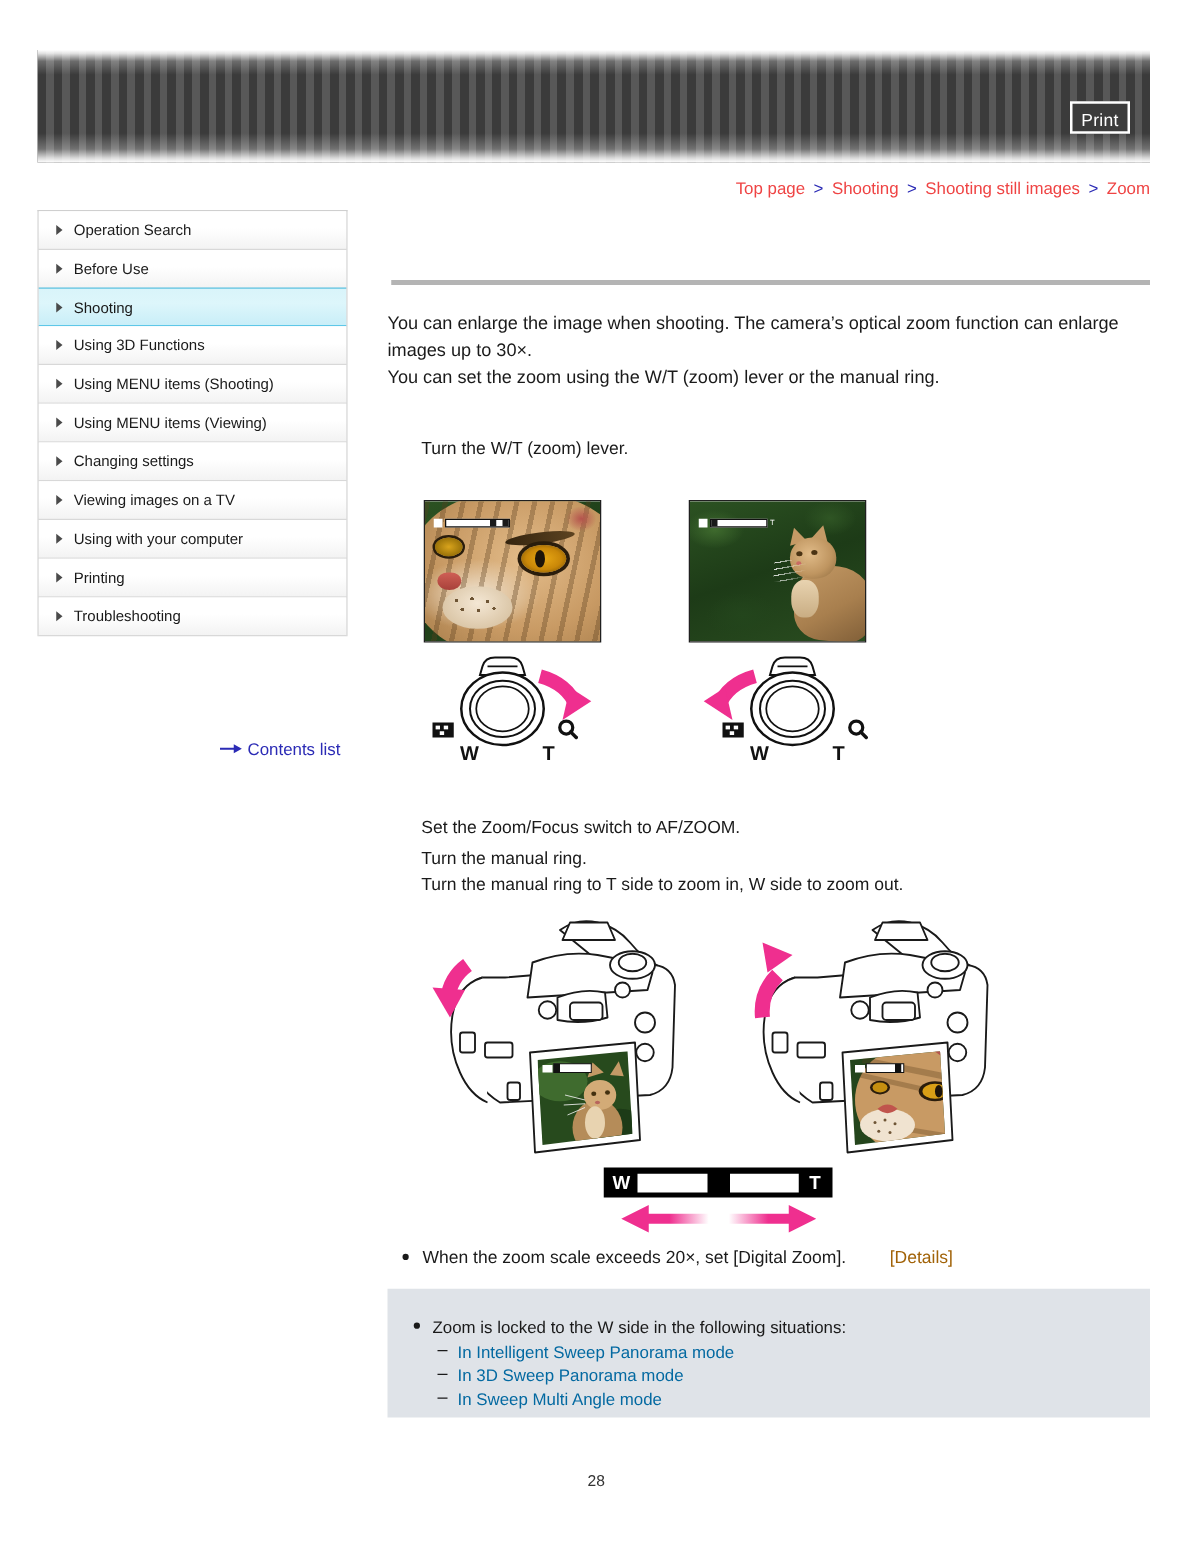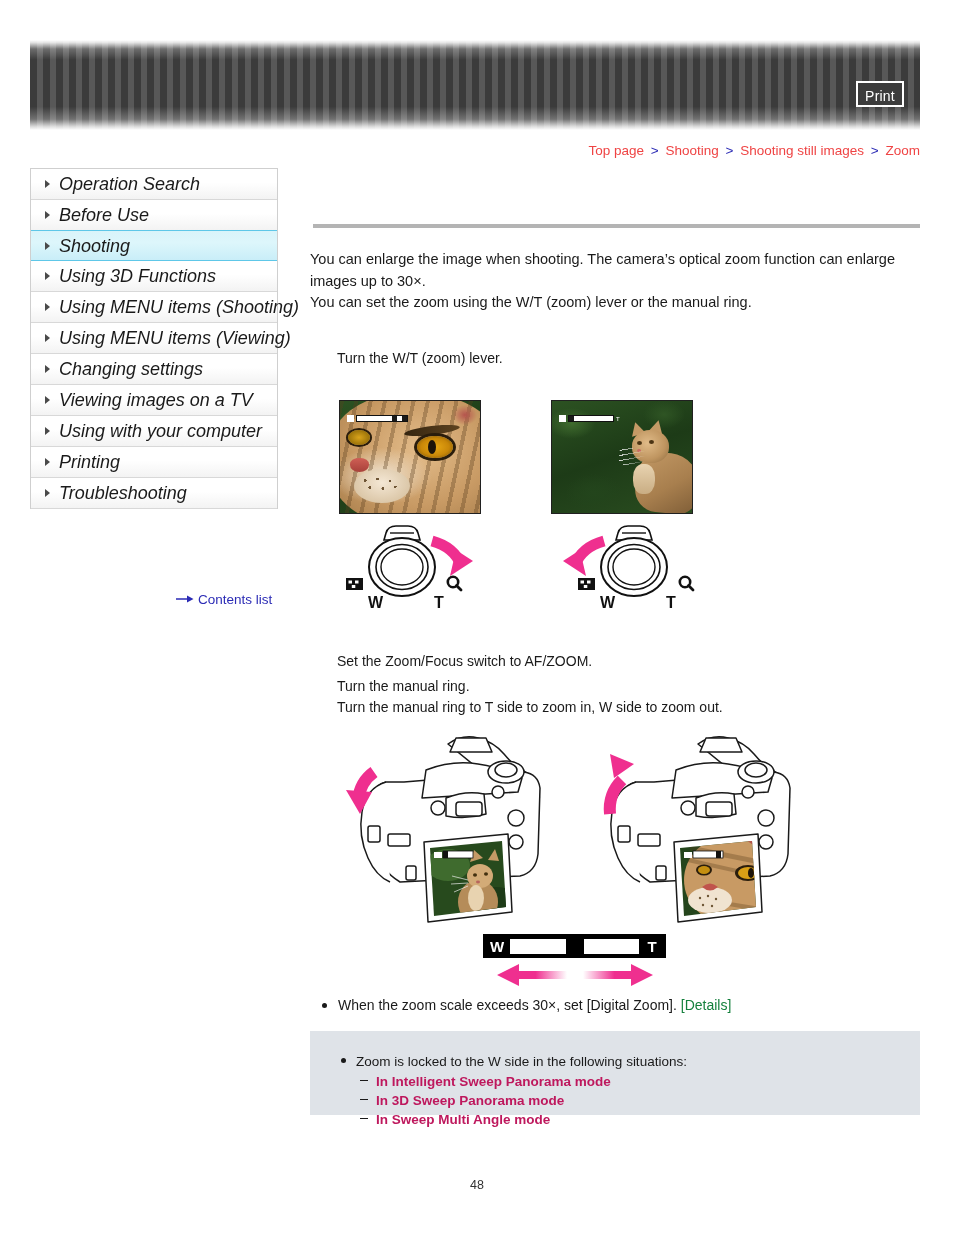--- a/index.html
+++ b/index.html
@@ -76,27 +76,26 @@
     border-bottom: none;
     background: #ffffff;
     box-sizing: border-box;
   }
   .nav-item {
     position: relative;
     height: 31px;
     line-height: 31px;
     border-bottom: 1px solid #d8d8d8;
     background: linear-gradient(to bottom, #ffffff 0%, #ffffff 45%, #f3f3f3 100%);
-    font-size: 18px;
+    font-size: 12px;
     color: #1a1a1a;
     padding-left: 28px;
     box-sizing: border-box;
     cursor: pointer;
     white-space: nowrap;
-    font-style: italic;
   }
   .nav-item .bullet-arrow {
     position: absolute;
     left: 14px;
     top: 50%;
     margin-top: -4px;
     width: 0; height: 0;
     border-left: 5px solid #4a4a4a;
     border-top: 4px solid transparent;
     border-bottom: 4px solid transparent;
@@ -362,52 +361,51 @@
   }
   .note-line .dot {
     display: inline-block;
     width: 5px; height: 5px;
     border-radius: 50%;
     background: #1a1a1a;
     vertical-align: middle;
     margin-right: 11px;
     position: relative; top: -1px;
   }
-  .link-blue { color: #15803d; cursor: pointer; }
+  .link-blue { color: #a16207; cursor: pointer; margin-left: 31px; }
 
   .note-box {
     position: absolute;
     left: 310px; top: 1031px;
-    width: 610px; height: 84px;
+    width: 610px; height: 103px;
     background: #dfe3e8;
     box-sizing: border-box;
-    padding: 23px 0 0 31px;
+    padding: 23px 0 0 21px;
   }
   .note-box .nb-main {
     font-size: 13.5px;
     color: #1a1a1a;
     margin-bottom: 3px;
     white-space: nowrap;
   }
   .note-box .nb-main .dot {
     display: inline-block;
     width: 5px; height: 5px;
     border-radius: 50%;
     background: #1a1a1a;
     vertical-align: middle;
     margin-right: 10px;
     position: relative; top: -2px;
   }
   .note-box .nb-sub {
     font-size: 13.5px;
-    color: #be185d;
+    color: #0369a1;
     margin-left: 19px;
     line-height: 19px;
     white-space: nowrap;
-    font-weight: bold;
   }
   .note-box .nb-sub .dash {
     display: inline-block;
     width: 8px;
     border-top: 1.4px solid #1a1a1a;
     vertical-align: middle;
     margin-right: 8px;
     position: relative; top: -2px;
   }
 
@@ -750,32 +748,32 @@
         <stop offset="0%" stop-color="#ef2f8f" stop-opacity="0"></stop>
         <stop offset="45%" stop-color="#ef2f8f" stop-opacity="1"></stop>
       </linearGradient>
     </defs>
     <path d="M2 13 L24 2 L24 9 L72 9 L72 17 L24 17 L24 24 Z" fill="url(#gl)"></path>
     <path d="M158 13 L136 2 L136 9 L88 9 L88 17 L136 17 L136 24 Z" fill="url(#gr)"></path>
   </svg>
 </div>
 
 <div class="note-line">
-  <span class="dot"></span><span>When the zoom scale exceeds 30×, set [Digital Zoom].</span>
+  <span class="dot"></span><span>When the zoom scale exceeds 20×, set [Digital Zoom].</span>
   <span class="link-blue">[Details]</span>
 </div>
 
 <div class="note-box">
   <div class="nb-main">
     <span class="dot"></span><span>Zoom is locked to the W side in the following situations:</span>
   </div>
   <div class="nb-sub">
     <span class="dash"></span><span>In Intelligent Sweep Panorama mode</span>
   </div>
   <div class="nb-sub">
     <span class="dash"></span><span>In 3D Sweep Panorama mode</span>
   </div>
   <div class="nb-sub">
     <span class="dash"></span><span>In Sweep Multi Angle mode</span>
   </div>
 </div>
 
-<div class="page-number">48</div>
+<div class="page-number">28</div>
 
 </body></html>

